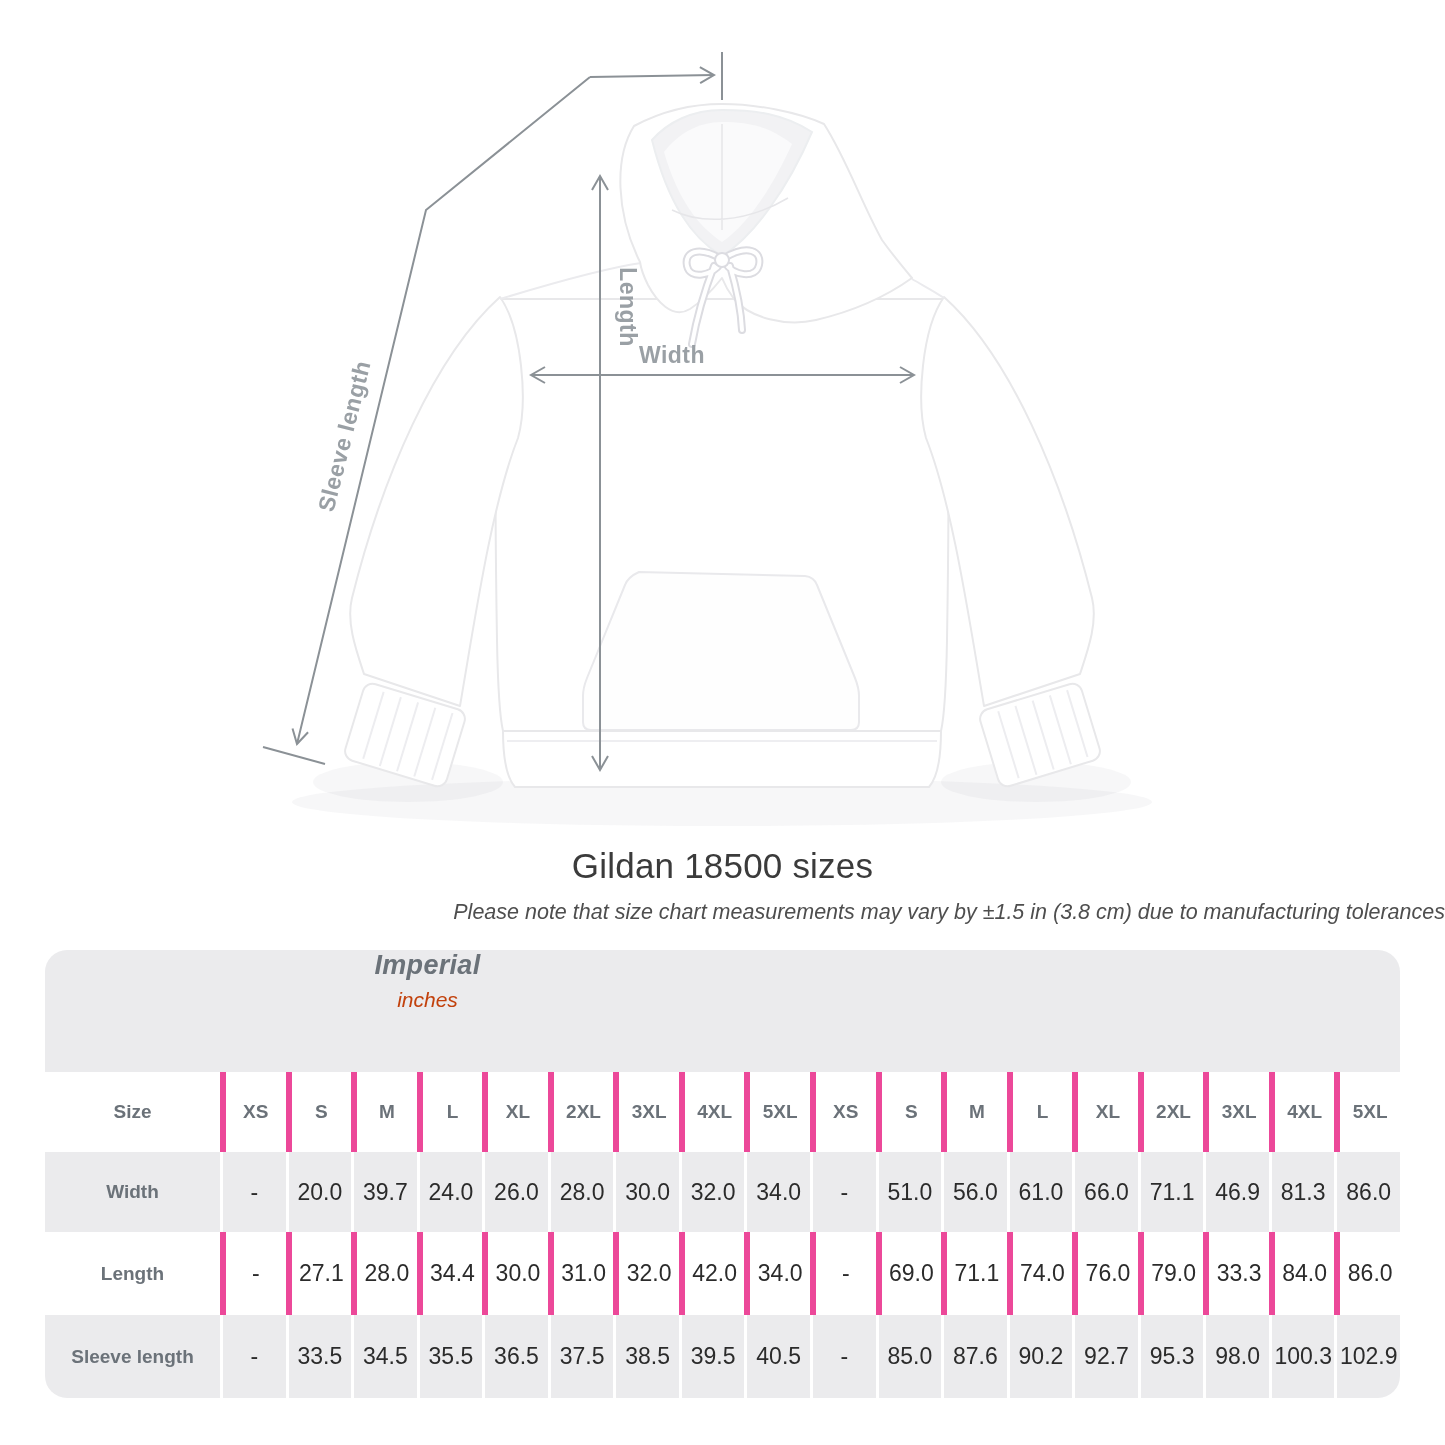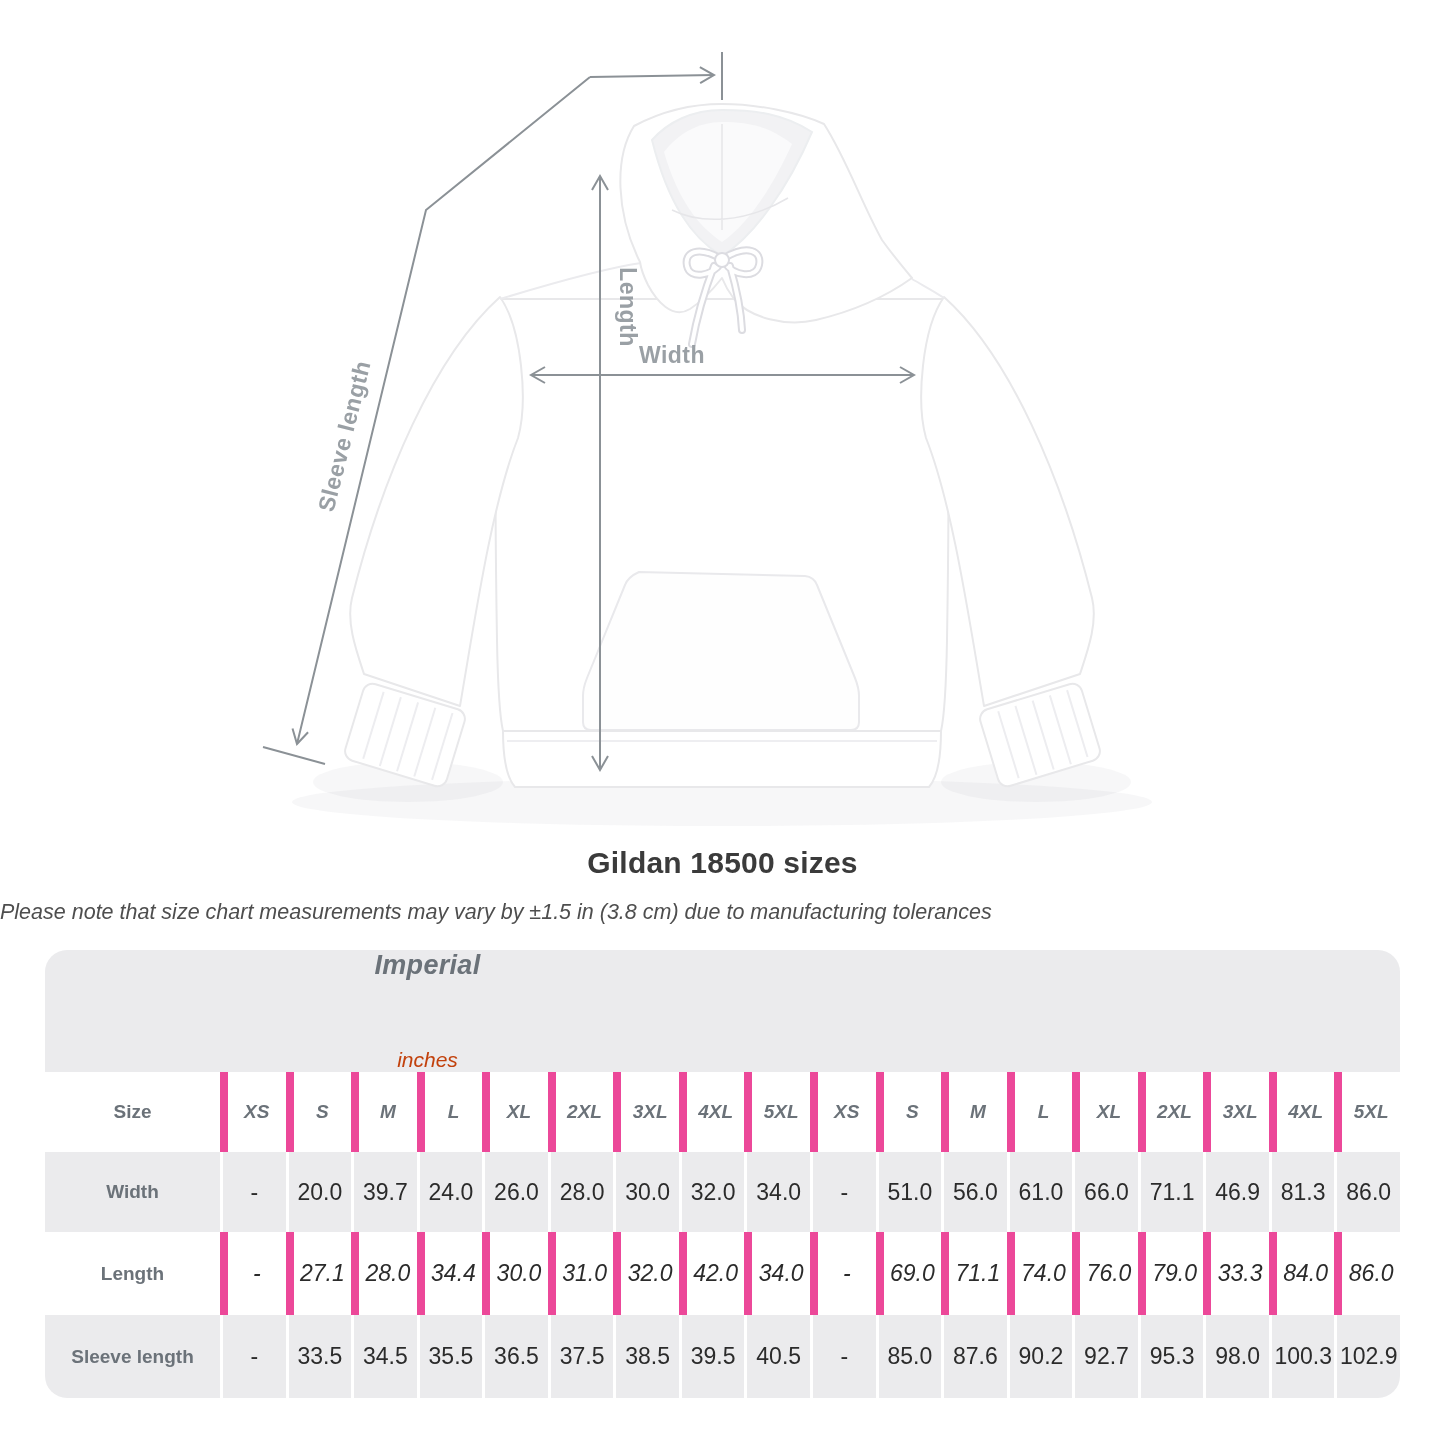--- a/index.html
+++ b/index.html
@@ -7,45 +7,45 @@
     width:1445px; height:1445px; position:relative; overflow:hidden;
     font-family:"Liberation Sans", sans-serif;
   }
   #diagram-svg { position:absolute; left:0; top:0; }
   .measure-label {
     font-family:"Liberation Sans", sans-serif;
     font-weight:700; font-size:23px; fill:#9aa0a5; letter-spacing:0.5px;
   }
   .page-title {
     position:absolute; top:846px; left:0; width:1445px; text-align:center;
-    font-size:30px; font-weight:700; color:#3b3b3b; letter-spacing:0.2px;
+    font-size:35px; font-weight:400; color:#3b3b3b; letter-spacing:0.2px;
   }
   .page-note {
-    position:absolute; top:900px; left:0; width:1445px; text-align:left;
+    position:absolute; top:900px; left:0; width:1445px; text-align:right;
     font-size:21.5px; font-style:italic; color:#4e4e4e;
   }
   .size-table {
     position:absolute; left:45px; top:950px; width:1355px; height:448px;
     border-radius:22px; overflow:hidden;
   }
   .units-row { display:grid; grid-template-columns:765px 1fr; height:122px; background:#ebebed; }
-  .unit-group { display:flex; flex-direction:column; align-items:center; justify-content:space-between; gap:7px; }
+  .unit-group { display:flex; flex-direction:column; align-items:center; justify-content:flex-start; gap:7px; }
   .unit-name { font-size:27px; font-weight:700; font-style:italic; color:#6b7279; letter-spacing:0.3px; }
   .unit-sub  { font-size:21px; font-style:italic; color:#c2410c; }
   .trow { display:grid; grid-template-columns:175px repeat(18, 1fr); }
   .row-sizes  { height:80px; background:#ffffff; }
   .row-width  { height:80px; background:#ebebed; }
   .row-length { height:83px; background:#ffffff; }
   .row-sleeve { height:83px; background:#ebebed; }
   .cell {
     display:flex; align-items:center; justify-content:center;
     font-size:23px; color:#2b2b2b; white-space:nowrap;
   }
   .cell.hd { font-weight:700; color:#6b7279; font-size:19px; }
-  .white-row .cell + .cell { border-left:8px solid #ec4899;font-style:italic; }
+  .white-row .cell + .cell { border-left:6px solid #ec4899; }
   .gray-row  .cell + .cell { border-left:3px solid #ffffff; }
 </style>
 </head>
 <body>
 
 <svg id="diagram-svg" width="1445" height="845" viewBox="0 0 1445 845">
   <defs>
     <marker id="arrow" viewBox="-16 -10 18 20" refX="0" refY="0" markerWidth="18" markerHeight="20" markerUnits="userSpaceOnUse" orient="auto-start-reverse">
       <path d="M-14,-8 L0,0 L-14,8" fill="none" stroke="#8b9196" stroke-width="2"></path>
     </marker>

